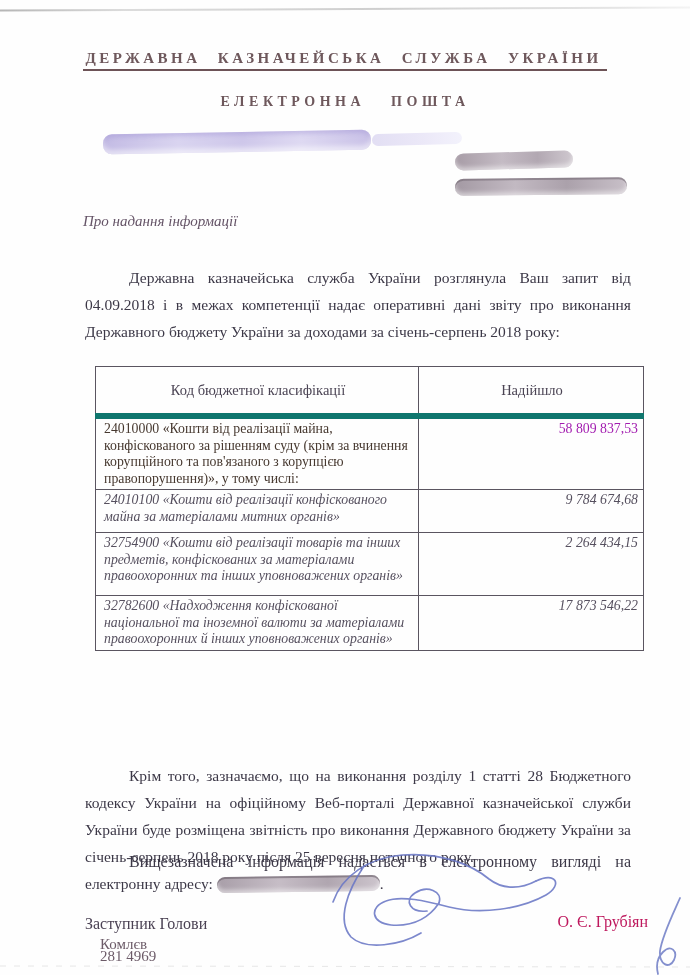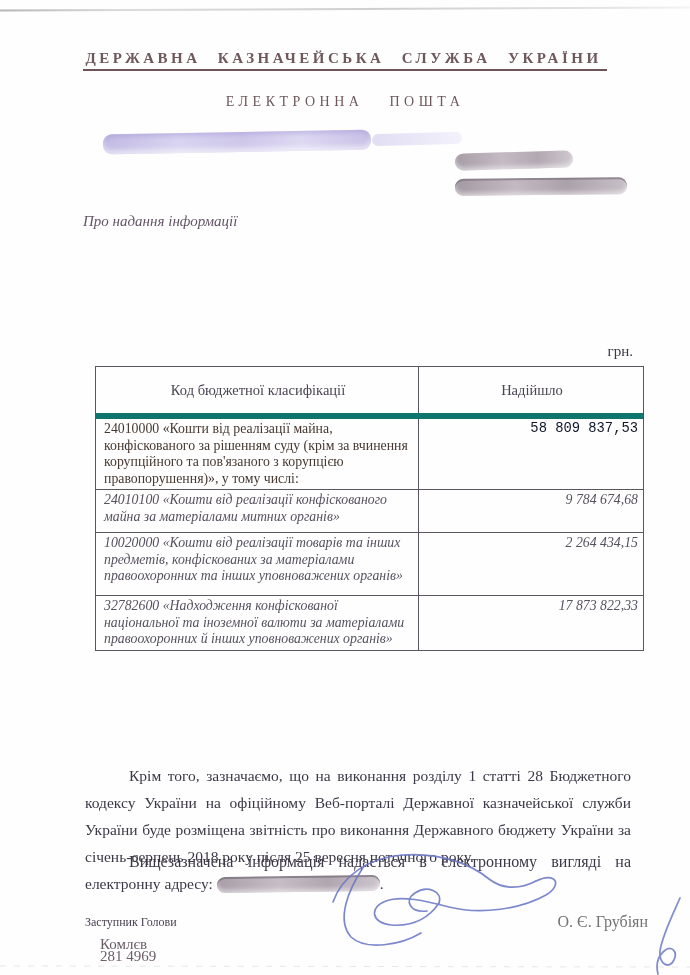--- a/index.html
+++ b/index.html
@@ -25,21 +25,21 @@
   }
   
   .title1{
     position:absolute;top:50px;left:0;width:100%;
     text-align:center;font-weight:bold;font-size:15px;
     letter-spacing:3.5px;word-spacing:10px;color:#6e585c;
   }
   .title1 .u{border-bottom:2px solid #6d5357;padding:0 5px 3px 2px;}
   .title2{
     position:absolute;top:94px;left:0;width:100%;
-    text-align:center;font-weight:normal;font-size:14px;
+    text-align:center;font-weight:bold;font-size:14px;
     letter-spacing:4.5px;word-spacing:18px;color:#6e585c;
   }
   
   .redact{position:absolute;border-radius:9px;}
   .redact-1{
     left:103px;top:132px;width:268px;height:20px;
     background:linear-gradient(90deg,#c3bbe4,#d9d4f0 28%,#cec7ea 52%,#ded9f2 74%,#c9c1e7);
     box-shadow:inset 0 -4px 5px rgba(255,255,255,.55), inset 0 3px 4px rgba(150,135,205,.35);
     transform:rotate(-1deg);
   }
@@ -104,31 +104,31 @@
   .budget-table td,.budget-table th{
     border:1px solid #5a5560;vertical-align:top;
     padding:2px 6px 2px 8px;font-weight:normal;
   }
   .budget-table thead th{
     height:42px;text-align:center;vertical-align:middle;
     font-size:14.5px;color:#4b4454;border-bottom:6px solid #0f766e;
   }
   .budget-table td.amt{text-align:right;padding-right:5px;}
   tr.emph{font-weight:bold;color:#46382f;}
-  tr.emph td.amt{color:#0f172a;font-family:Liberation Mono, monospace;}
+  tr.emph td.amt{color:#a21caf;}
   tr.ital{font-style:italic;color:#56505f;}
   .h-r1 td{height:64px;}
   .h-r2 td{height:38px;}
   .h-r3 td{height:58px;}
   .h-r4 td{height:45px;}
   .h-r5 td{height:44px;}
   .h-r6 td{height:81px;}
   
-  .sign-title{position:absolute;left:85px;top:915px;font-size:12px;color:#4b4254;}
-  .sign-name{position:absolute;right:42px;top:913px;font-size:16px;color:#737373;}
+  .sign-title{position:absolute;left:85px;top:915px;font-size:16px;color:#4b4254;}
+  .sign-name{position:absolute;right:42px;top:913px;font-size:16px;color:#be185d;}
   .exec{position:absolute;left:100px;top:938px;font-size:15px;line-height:12px;color:#6c5b68;}
   .sig-svg{position:absolute;pointer-events:none;}
   .sig-main{left:330px;top:844px;}
   .sig-flourish{left:646px;top:896px;}
 </style>
 </head>
 <body>
 
 <div class="page">
 
@@ -139,22 +139,22 @@
   </div>
   <div class="title2">ЕЛЕКТРОННА ПОШТА</div>
 
   <div class="redact redact-1"></div>
   <div class="redact redact-1b"></div>
   <div class="redact redact-2"></div>
   <div class="redact redact-3"></div>
 
   <div class="subject">Про надання інформації</div>
 
-
-  <div class="currency">грн.</div>
+  <div class="para indent p1">Державна казначейська служба України розглянула Ваш запит від 04.09.2018 і в межах компетенції надає оперативні дані звіту про виконання Державного бюджету України за доходами за січень-серпень 2018 року:</div>
+
 
   <table class="budget-table">
     <colgroup>
         <col class="c1">
         <col class="c2">
       </colgroup>
     <thead>
       <tr>
         <th>Код бюджетної класифікації</th>
         <th>Надійшло</th>
@@ -163,26 +163,26 @@
     <tbody>
       <tr class="emph h-r1">
         <td>24010000 «Кошти від реалізації майна, конфіскованого за рішенням суду (крім за вчинення корупційного та пов'язаного з корупцією правопорушення)», у тому числі:</td>
         <td class="amt">58 809 837,53</td>
       </tr>
       <tr class="ital h-r2">
         <td>24010100 «Кошти від реалізації конфіскованого майна за матеріалами митних органів»</td>
         <td class="amt">9 784 674,68</td>
       </tr>
       <tr class="ital h-r3">
-        <td>10020000 «Кошти від реалізації товарів та інших предметів, конфіскованих за матеріалами правоохоронних та інших уповноважених органів»</td>
+        <td>32754900 «Кошти від реалізації товарів та інших предметів, конфіскованих за матеріалами правоохоронних та інших уповноважених органів»</td>
         <td class="amt">2 264 434,15</td>
       </tr>
       <tr class="ital h-r5">
         <td>32782600 «Надходження конфіскованої національної та іноземної валюти за матеріалами правоохоронних й інших уповноважених органів»</td>
-        <td class="amt">17 873 822,33</td>
+        <td class="amt">17 873 546,22</td>
       </tr>
     </tbody>
   </table>
 
   <div class="para indent p2">Крім того, зазначаємо, що на виконання розділу 1 статті 28 Бюджетного кодексу України на офіційному Веб-порталі Державної казначейської служби України буде розміщена звітність про виконання Державного бюджету України за січень-серпень 2018 року після 25 вересня поточного року.</div>
 
   <div class="p3-l1">Вищезазначена інформація надається в електронному вигляді на</div>
   <div class="p3-l2">
     <span>електронну адресу:</span>
     <span class="redact-email"></span><span>.</span>

